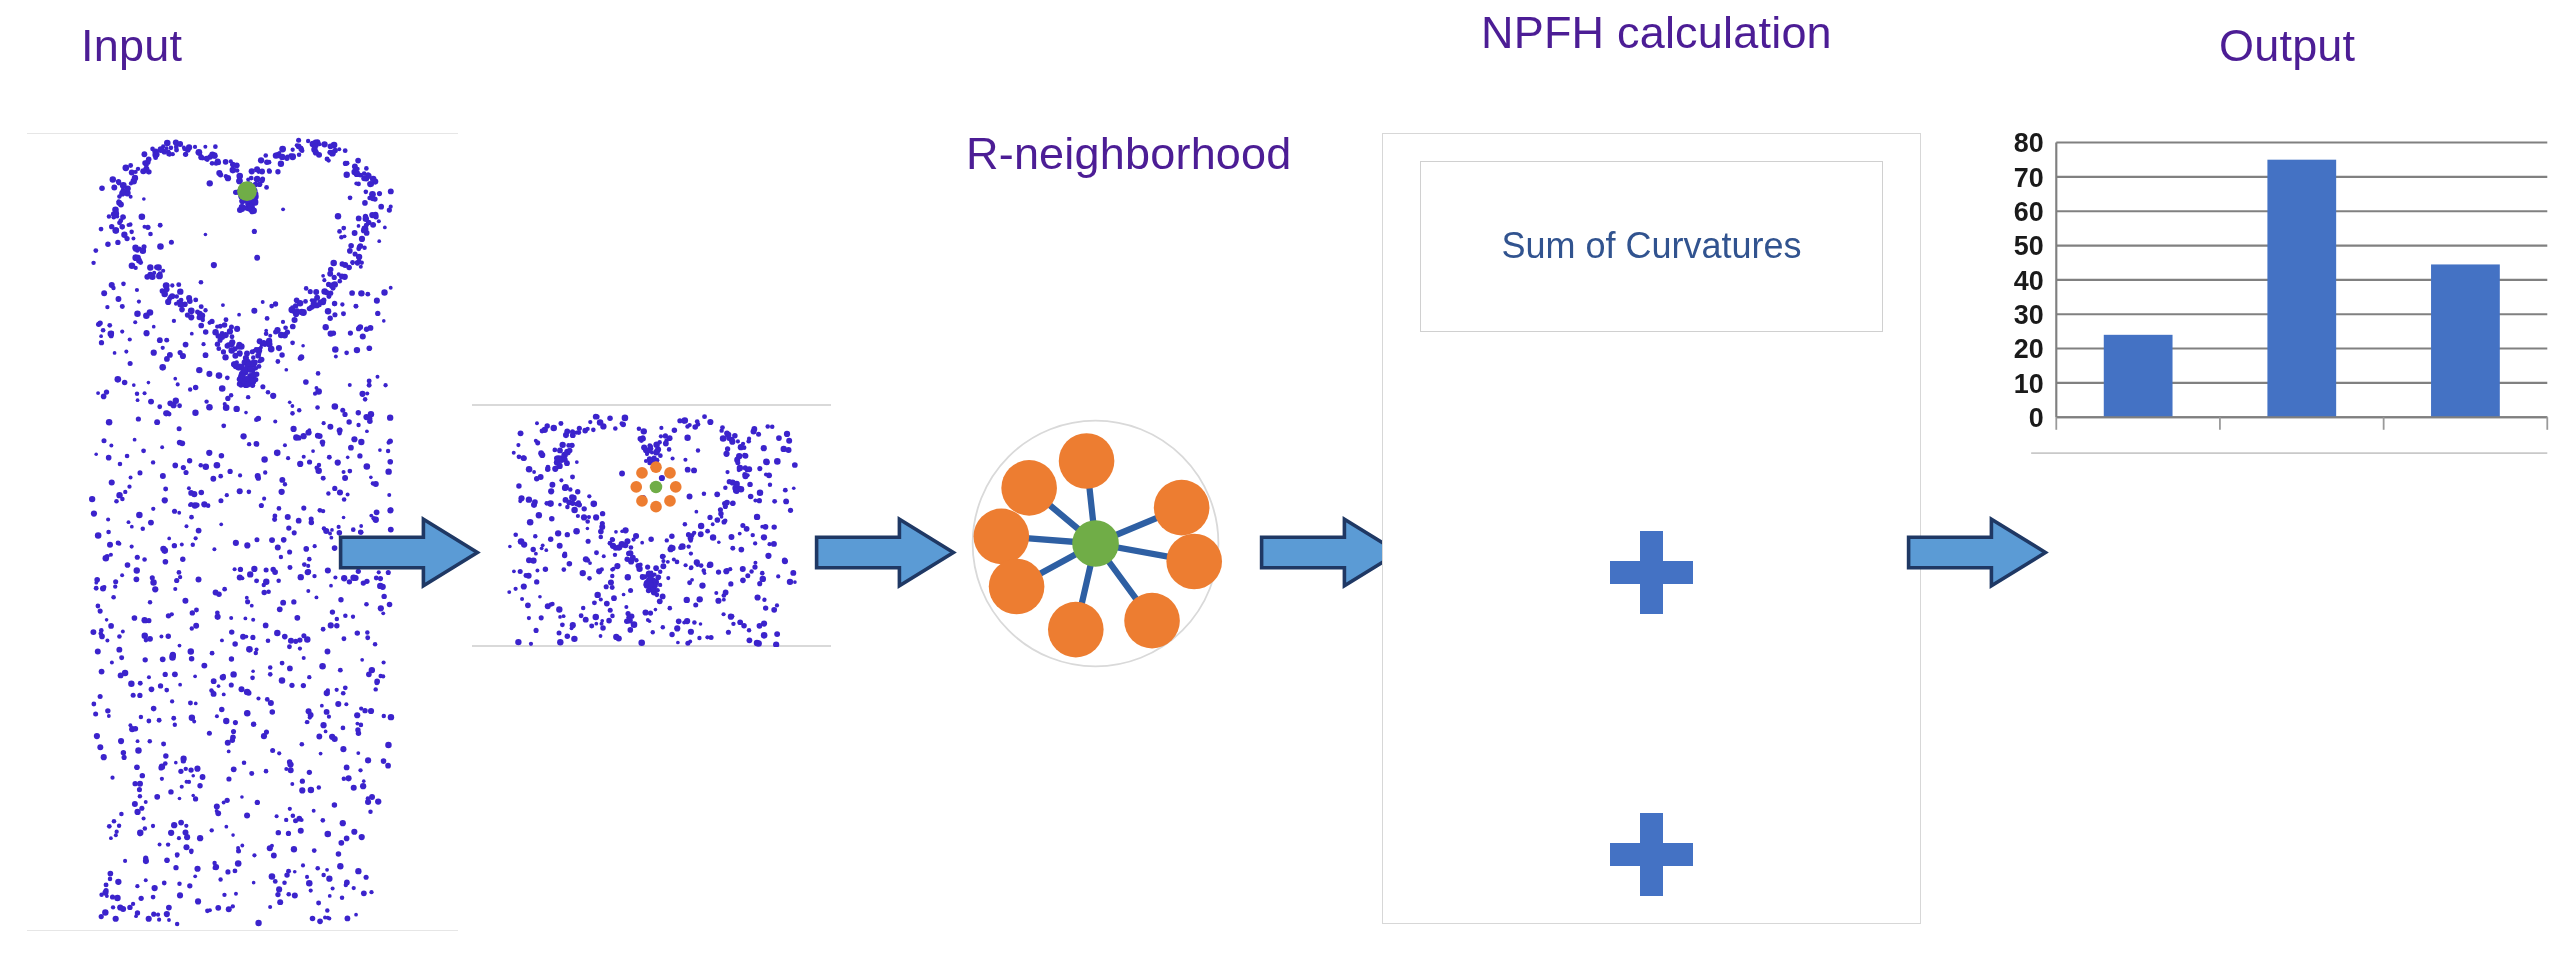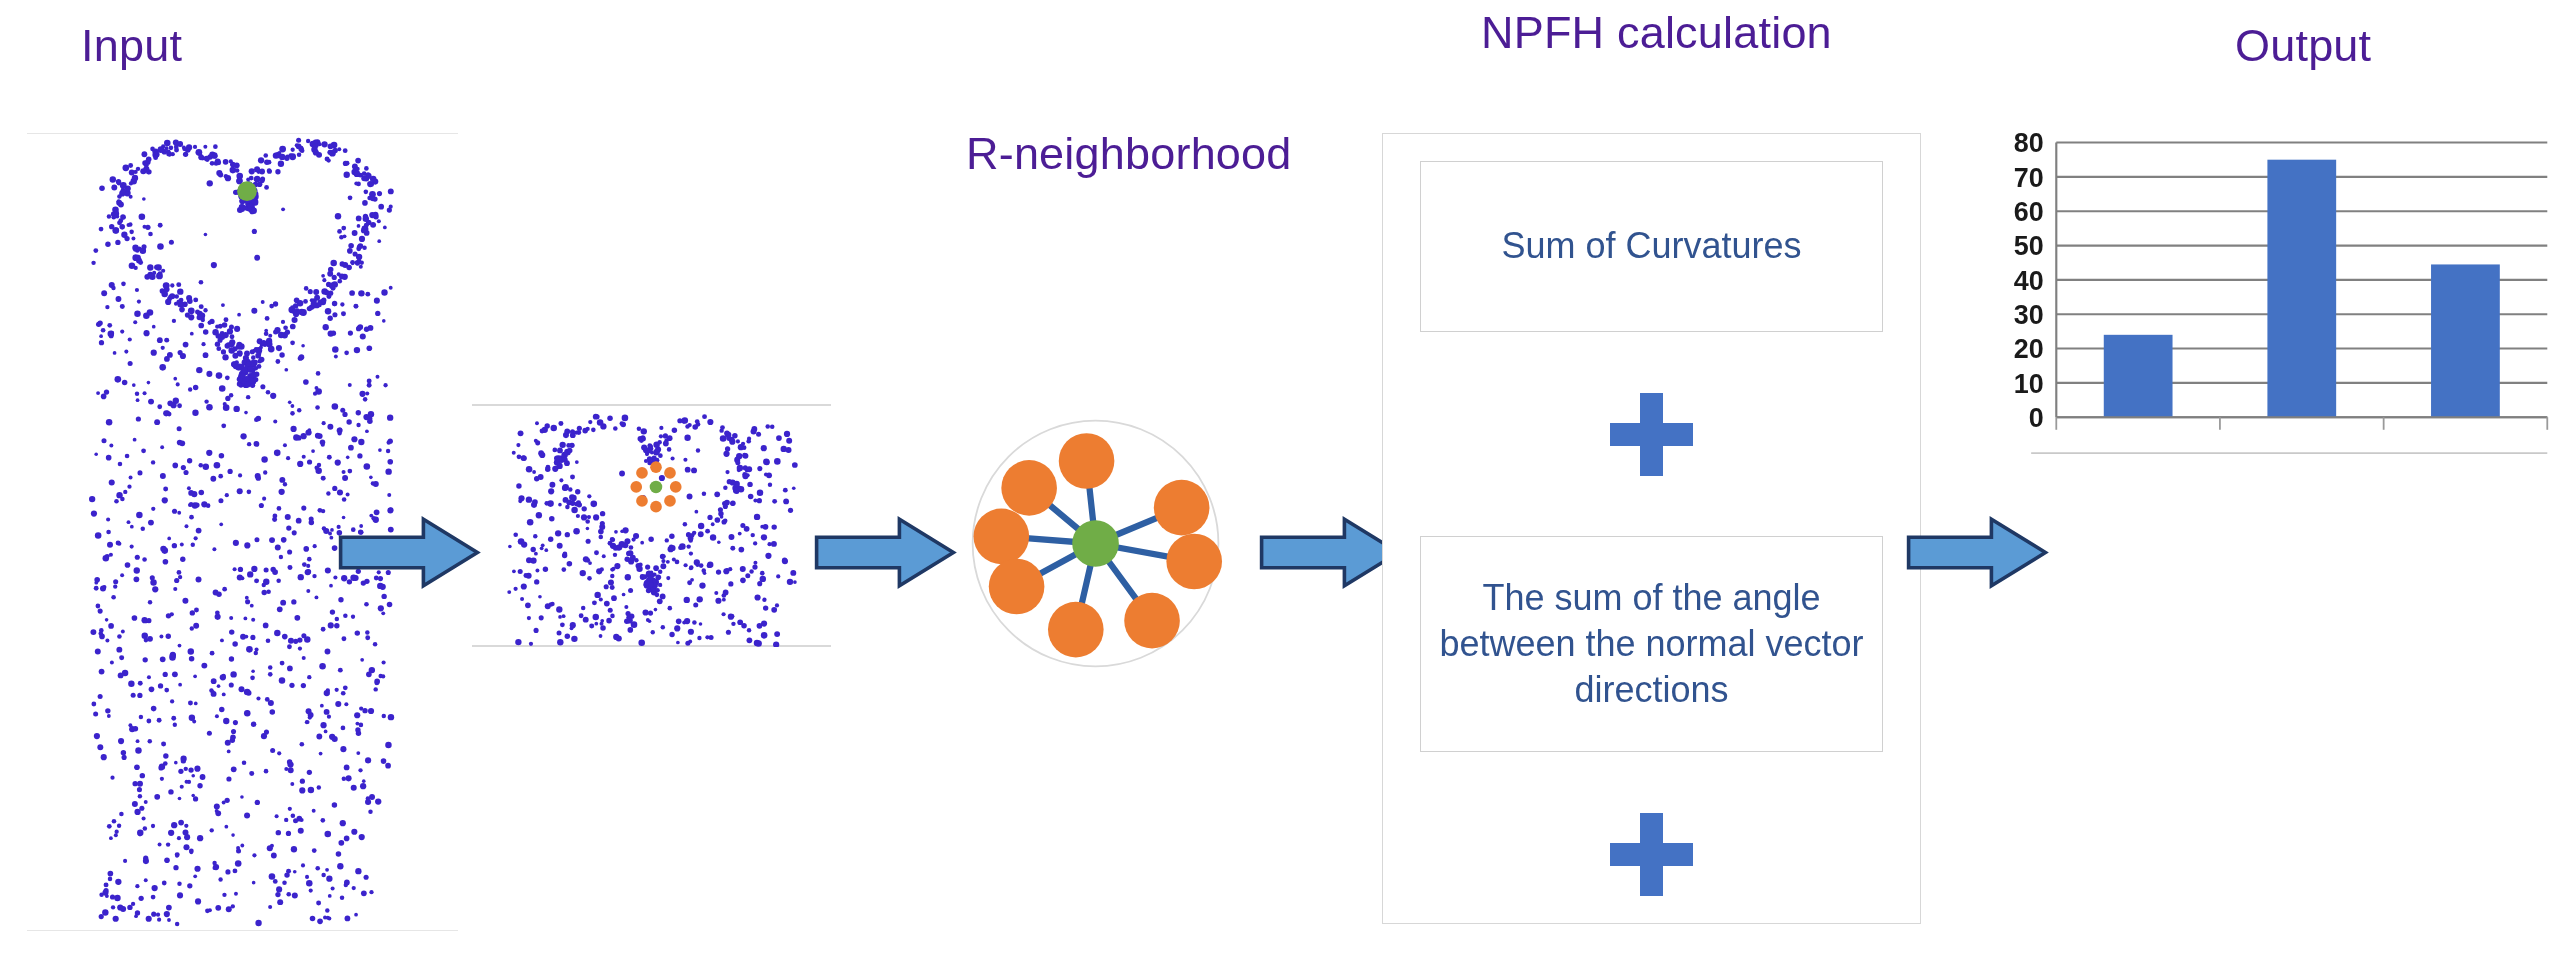--- a/index.html
+++ b/index.html
@@ -8,21 +8,21 @@
     font-family:"Liberation Sans","DejaVu Sans",sans-serif;
     width:2576px;height:977px;position:relative;overflow:hidden;
   }
   .stage-title{
     position:absolute;color:#4c1d95;font-weight:400;
     white-space:nowrap;letter-spacing:0.2px;
   }
   #title-input{left:81px;top:20px;font-size:45px;}
   #title-rneigh{left:966px;top:128px;font-size:45px;}
   #title-npfh{left:1453px;top:7.2px;font-size:45px;margin-left:28px;}
-  #title-output{left:2219px;top:20px;font-size:45px;margin-left:16px;}
+  #title-output{left:2219px;top:20px;font-size:45px;}
 
   
   .cloud{position:absolute;}
   .cloud svg{display:block;}
   #cloud-full{left:54px;top:135px;width:377px;height:800px;}
   #cloud-crop{left:472px;top:404px;width:359px;height:243px;}
   .crop-frame-top{position:absolute;background:#d9d9d9;height:1.8px;}
   #crop-line-1{left:472px;top:404px;width:359px;}
   #crop-line-2{left:472px;top:645px;width:359px;}
   #fullcloud-line-1{left:27px;top:133px;width:431px;height:0.9px;background:#e6e6e6;position:absolute;}
@@ -2164,23 +2164,20 @@
   <svg viewBox="0 0 160 90" width="144" height="81">
     <polygon points="4,28 96,28 96,8 156,45 96,82 96,62 4,62" fill="#5B9BD5" stroke="#1F3864" stroke-width="4" stroke-linejoin="miter"></polygon>
   </svg>
 </div>
 
 <div id="npfh-panel">
   <div class="npfh-box" id="npfh-box-1">
     <span>Sum of Curvatures</span>
   </div>
   <div class="plus-icon"></div>
-  <div class="npfh-box" id="npfh-box-2">
-    <span>The sum of the angle between the normal vector directions</span>
-  </div>
   <div class="plus-icon"></div>
 </div>
 
 <div class="arrow" id="arrow-4">
   <svg viewBox="0 0 160 90" width="144" height="81">
     <polygon points="4,28 96,28 96,8 156,45 96,82 96,62 4,62" fill="#5B9BD5" stroke="#1F3864" stroke-width="4" stroke-linejoin="miter"></polygon>
   </svg>
 </div>
 
 <div id="chart">

